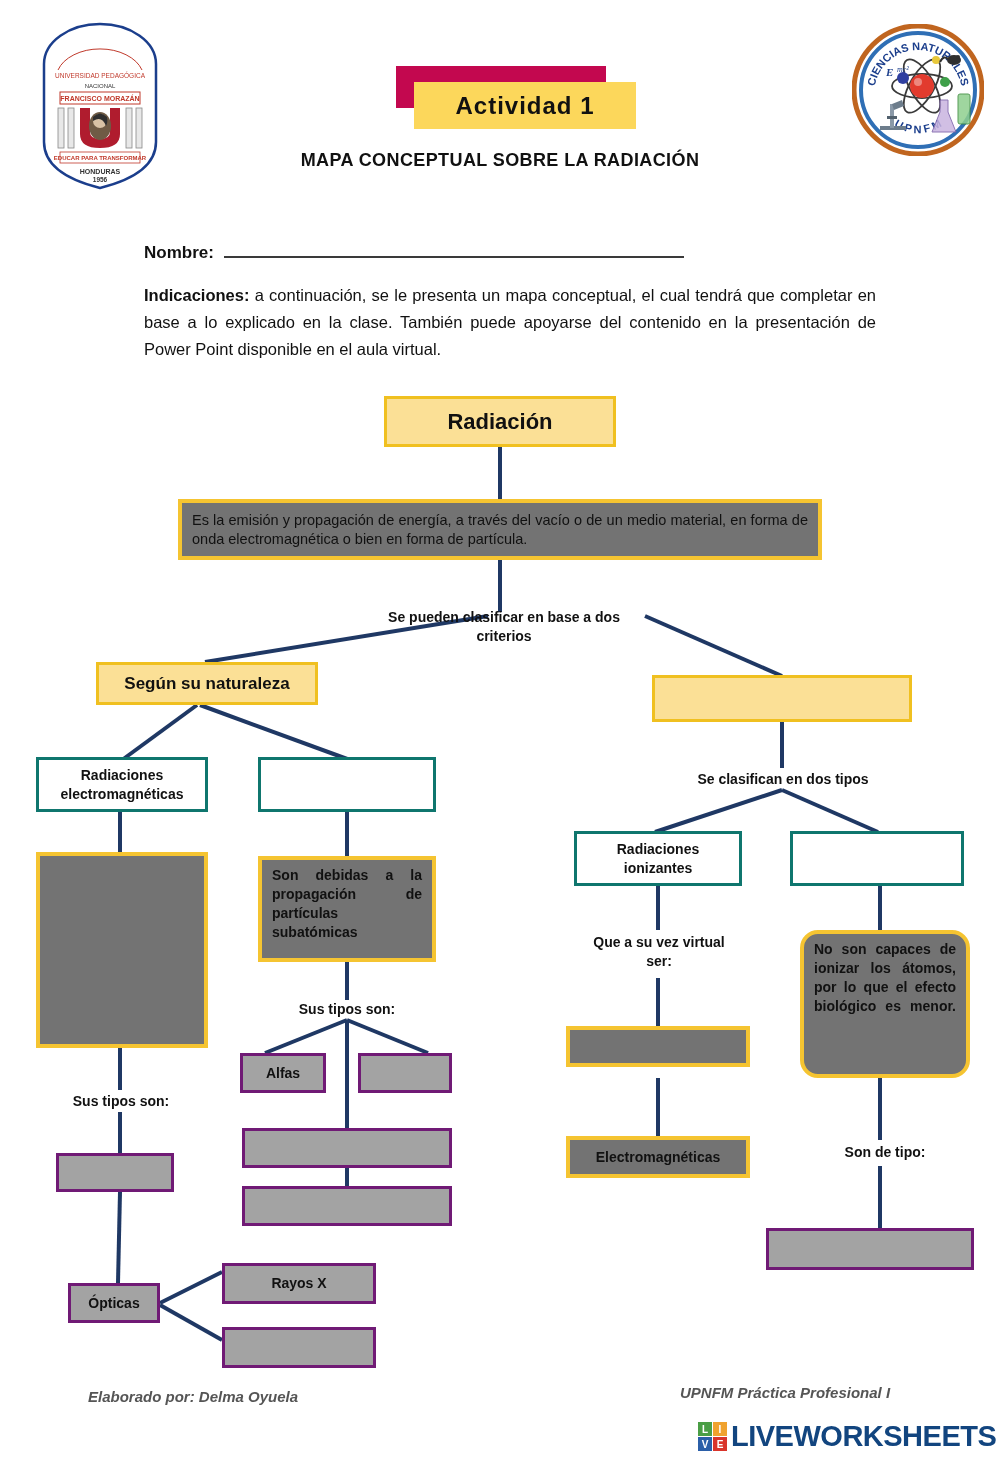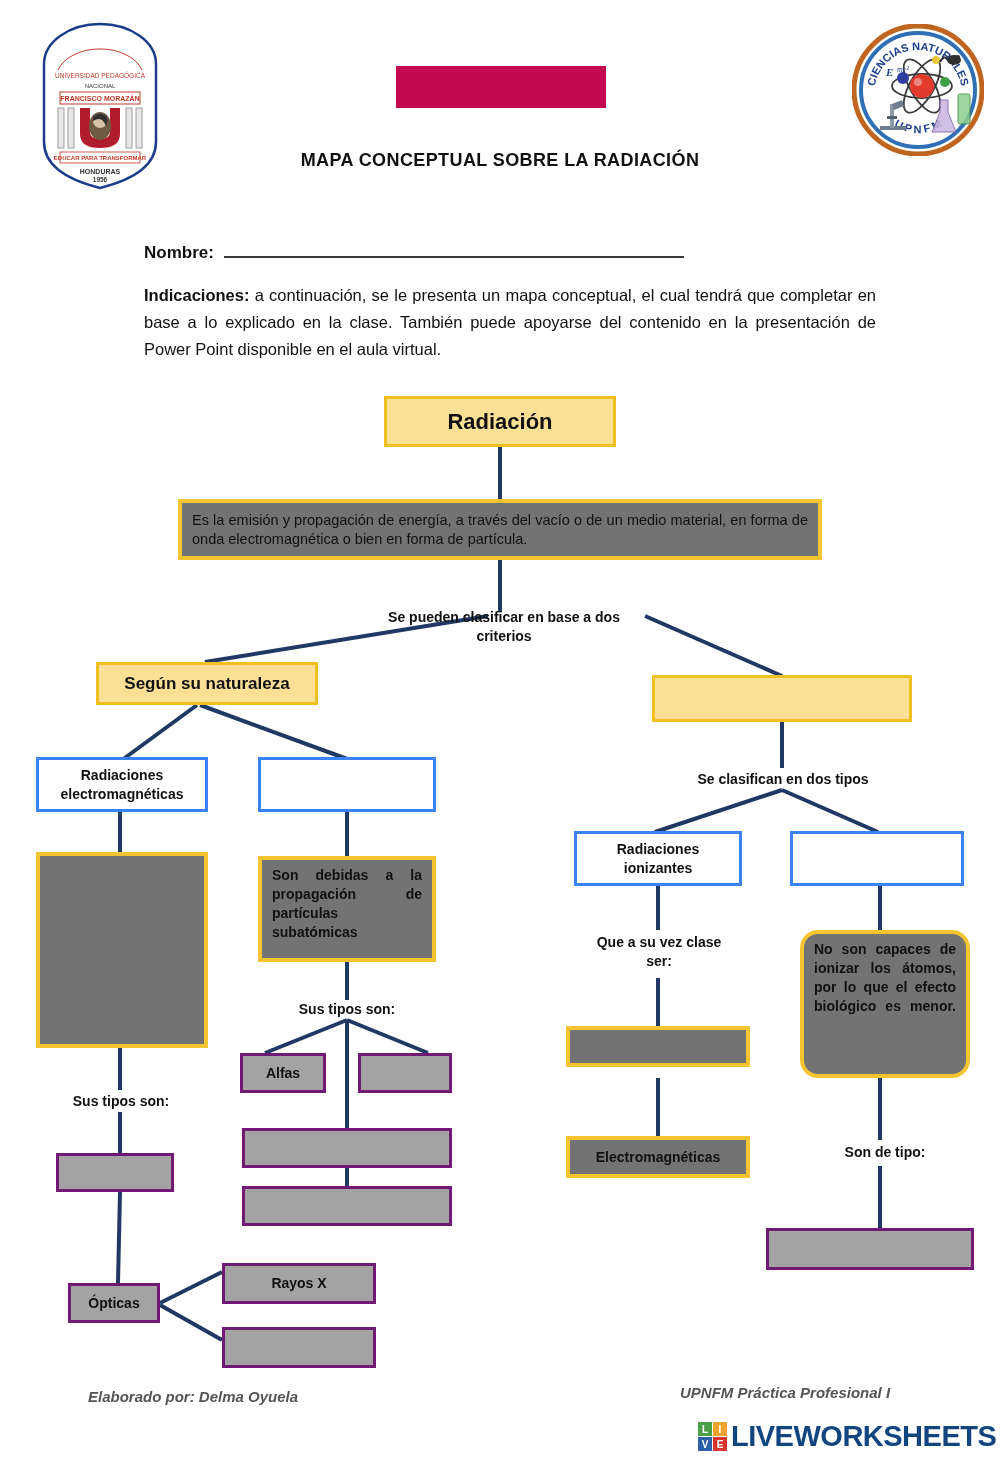--- a/index.html
+++ b/index.html
@@ -60,21 +60,21 @@
     display:flex;align-items:center;
     font-size:14px;font-weight:bold;line-height:19px;
     background:#ffffff;
   }
   .node.center{justify-content:center;text-align:center;}
   .node.just{text-align:justify;text-align-last:justify;display:block;}
   .node.just span{display:block;}
 
   .yellow-fill{background:#fbe096;border:3px solid #f0c020;}
   .yellow-open{background:#737373;border:4px solid #f5c431;}
-  .blue-open{background:#ffffff;border:3px solid #3b82f6;}
+  .blue-open{background:#ffffff;border:3px solid #0f766e;}
   .orange-open{background:#a3a3a3;border:3px solid #701a75;}
 
   .pad{padding:6px 10px;}
 
   
   #links{position:absolute;left:0;top:0;width:1000px;height:1465px;}
 
   
   .maplabel{
     position:absolute;font-size:14px;font-weight:bold;text-align:center;
@@ -213,20 +213,23 @@
       </g>
       <g transform="translate(96,28)">
         <ellipse cx="6" cy="8" rx="7" ry="5" fill="#2f2f2f"></ellipse>
         <path d="M1 8 Q-4 2 -8 10" stroke="#2f2f2f" stroke-width="2" fill="none"></path>
         <circle cx="10" cy="5" r="2" fill="#2f2f2f"></circle>
       </g>
     </svg>
   </div>
 
   <div class="abs" id="banner-shadow"></div>
+  <div class="abs" id="banner">
+    <span id="banner-label">Actividad  1</span>
+  </div>
 
   <div class="abs" id="header-title">
     <div>MAPA CONCEPTUAL SOBRE LA RADIACIÓN</div>
   </div>
 
   <div class="abs" id="instructions">
     <b>Indicaciones:</b><span> a continuación, se le presenta un mapa conceptual, el cual tendrá que completar en base a lo explicado en la clase. También puede apoyarse del contenido en la presentación de Power Point disponible en el aula virtual.</span>
   </div>
 
   <div class="abs" id="name-row">
@@ -307,21 +310,21 @@
   <div class="maplabel" style="left:660px;top:770px;width:246px;">Se clasifican en dos tipos</div>
 
   <div class="node center blue-open pad" style="left:574px;top:831px;width:168px;height:55px;">
     <span>Radiaciones ionizantes</span>
   </div>
 
   <div class="node center blue-open pad" style="left:790px;top:831px;width:174px;height:55px;">
     <span></span>
   </div>
 
-  <div class="maplabel" style="left:586px;top:933px;width:146px;">Que a su vez clase ser:</div>
+  <div class="maplabel" style="left:586px;top:933px;width:146px;">Que a su vez virtual ser:</div>
 
   <div class="node center yellow-open pad" style="left:566px;top:1026px;width:184px;height:41px;">
     <span></span>
   </div>
 
   <div class="node center yellow-open pad" style="left:566px;top:1136px;width:184px;height:42px;">
     <span>Electromagnéticas</span>
   </div>
 
   <div class="node just yellow-open pad" style="left:800px;top:930px;width:170px;height:148px;border-radius:18px;">

